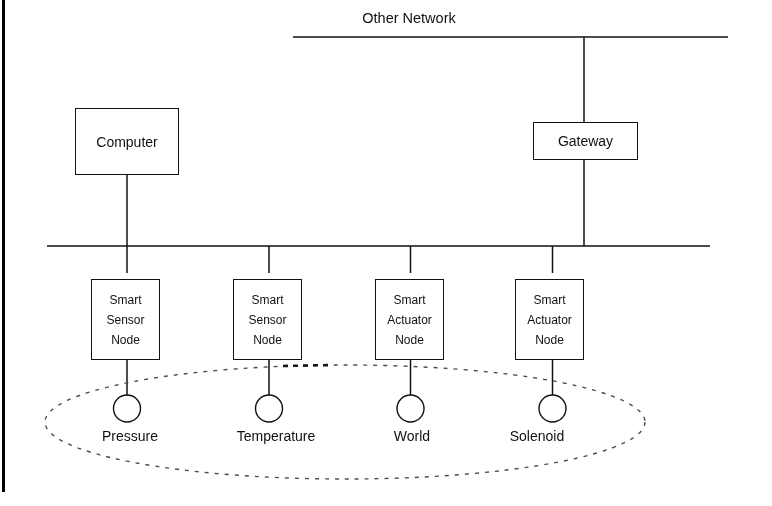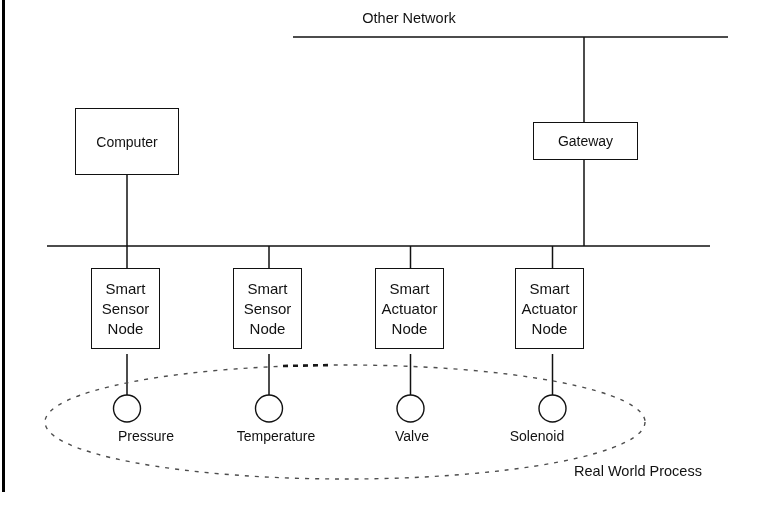--- a/index.html
+++ b/index.html
@@ -34,39 +34,39 @@
     background: #ffffff;
     display: flex;
     align-items: center;
     justify-content: center;
     text-align: center;
     font-size: 14px;
   }
   .box.computer { left: 75px; top: 108px; width: 104px; height: 67px; }
   .box.gateway  { left: 533px; top: 122px; width: 105px; height: 38px; }
   .box.node {
-    top: 268px; width: 69px; height: 81px;
-    font-size: 15px; line-height: 20px;
+    top: 279px; width: 69px; height: 81px;
+    font-size: 12px; line-height: 20px;
     white-space: pre-line;
   }
   .box.node.n0 { left: 91px; }
   .box.node.n1 { left: 233px; }
   .box.node.n2 { left: 375px; }
   .box.node.n3 { left: 515px; }
   .lbl {
     position: absolute;
     transform: translateX(-50%);
     white-space: nowrap;
     font-size: 14.5px;
   }
   .lbl.other-net   { left: 363px; top: 10px; margin-left: 46px; }
   .lbl.control-net { left: 322px; top: 216px; }
   .lbl.process     { left: 638px; top: 463px; }
   .lbl.device      { top: 428px; font-size: 14px; }
-  .lbl.dev0 { left: 130px; margin-left: 16px; }
+  .lbl.dev0 { left: 130px; }
   .lbl.dev1 { left: 276px; text-align: center; }
   .lbl.dev2 { left: 412px; }
   .lbl.dev3 { left: 537px; }
 </style>
 </head>
 <body>
 
 <div id="canvas">
 
   <svg id="wires" viewBox="0 0 772 506" xmlns="http://www.w3.org/2000/svg">
@@ -126,18 +126,17 @@
 Node</span>
   </div>
   <div class="box node n3">
     <span>Smart
 Actuator
 Node</span>
   </div>
 
   <div class="lbl device dev0">Pressure</div>
   <div class="lbl device dev1">Temperature</div>
-  <div class="lbl device dev2">Valve</div>
+  <div class="lbl device dev2">World</div>
   <div class="lbl device dev3">Solenoid</div>
 
-  <div class="lbl process">Real World Process</div>
 
 </div>
 
 </body></html>

